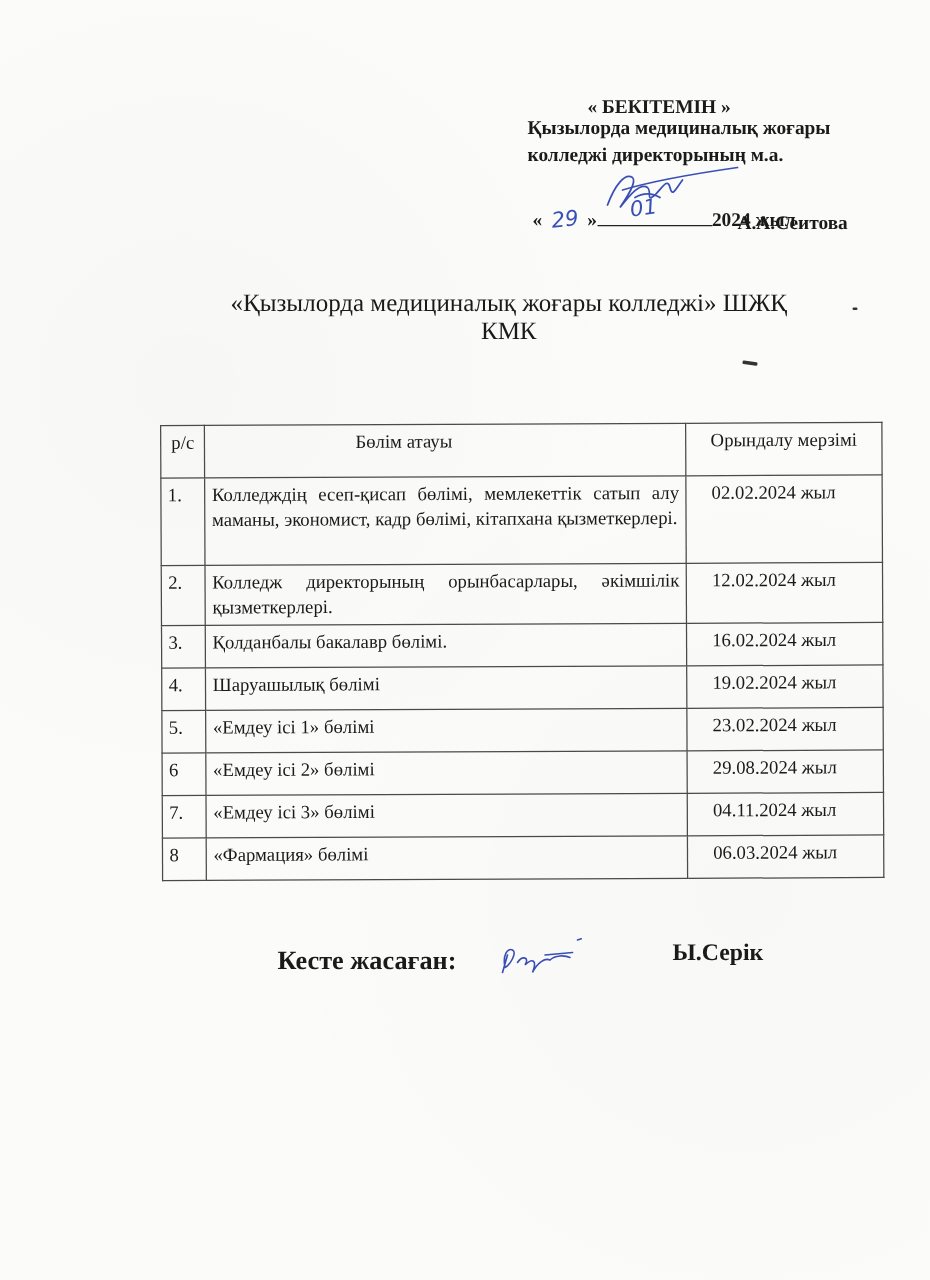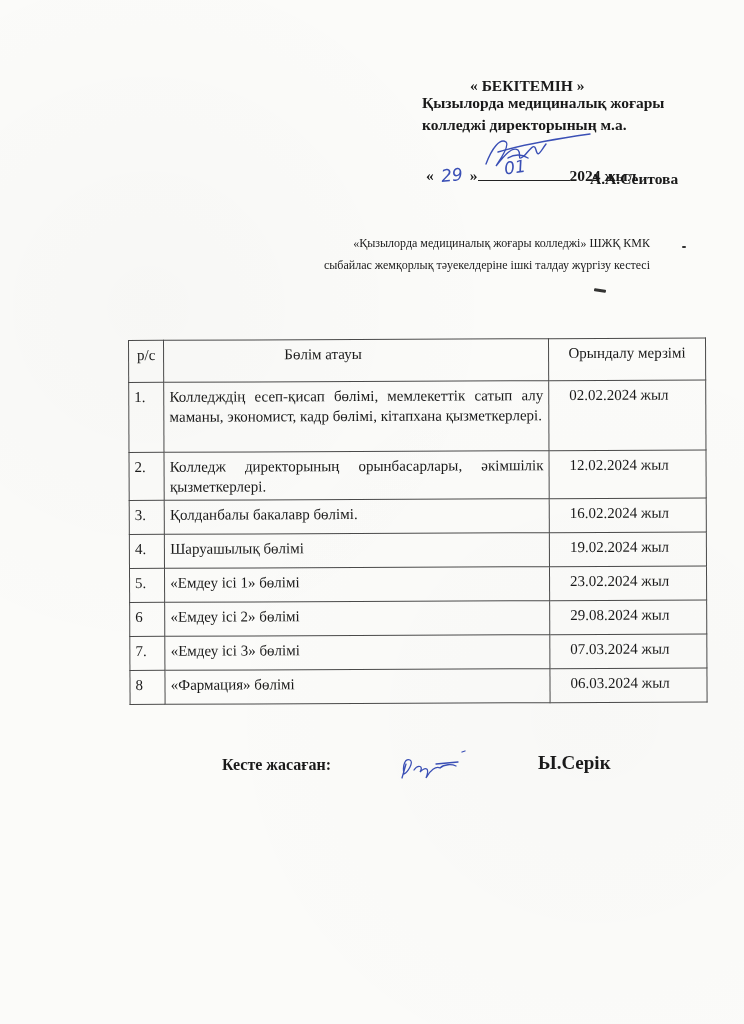--- a/index.html
+++ b/index.html
@@ -105,22 +105,22 @@
       top: 128px;
       width: 120px;
       height: 46px;
     }
     
     .doc-title {
       position: absolute;
       left: 150px;
       top: 232px;
       width: 500px;
-      text-align: right;
-      font-size: 12px;
+      text-align: center;
+      font-size: 20px;
       line-height: 22px;
     }
     .doc-title .t1 { display: block; padding-left: 14px; }
     .doc-title .t2 { display: block; }
     .mark {
       position: absolute;
       background: #333;
       border-radius: 1px;
     }
     
@@ -152,21 +152,21 @@
     .schedule td.c-date { padding-left: 20px; }
     .schedule tr.r1 td { height: 62px; }
     .schedule tr.r2 td { height: 40px; }
     .schedule tr.rs td { height: 26px; }
     
     .compiled-by {
       position: absolute;
       left: 222px;
       top: 756px;
       font-weight: bold;
-      font-size: 16px;
+      font-size: 21px;
     }
     .compiler-name {
       position: absolute;
       left: 538px;
       top: 752px;
       font-weight: bold;
       font-size: 19px;
     }
     .signature-compiler {
       position: absolute;
@@ -200,21 +200,20 @@
 <svg class="signature-director" viewBox="0 0 120 46">
   <g fill="none" stroke="#3a4fb5" stroke-width="1.4" stroke-linecap="round">
     <path d="M8 36 C14 20, 22 10, 28 14 C32 18, 22 32, 18 38 C26 28, 34 18, 40 22 C44 26, 38 34, 46 28 C52 22, 56 14, 58 22 C60 30, 62 24, 68 16"></path>
     <path d="M20 24 C40 18, 70 12, 112 6"></path>
     <path d="M30 30 C36 26, 44 26, 50 30"></path>
   </g>
 </svg>
 
 <div class="doc-title">
   <span class="t1">«Қызылорда медициналық жоғары   колледжі» ШЖҚ КМК</span>
-  <span class="t2">сыбайлас  жемқорлық тәуекелдеріне ішкі талдау жүргізу кестесі</span>
 </div>
 <div class="mark" style="left:594px;top:289px;width:12px;height:3px;transform:rotate(8deg);"></div>
 <div class="mark" style="left:682px;top:246px;width:4px;height:1.5px;"></div>
 
 <table class="schedule">
   <thead>
     <tr>
       <th class="c-num">р/с</th>
       <th class="c-name">Бөлім атауы</th>
       <th class="c-date">Орындалу мерзімі</th>
@@ -247,21 +246,21 @@
       <td class="c-date">23.02.2024 жыл</td>
     </tr>
     <tr class="rs">
       <td class="c-num">6</td>
       <td class="c-name">«Емдеу ісі 2» бөлімі</td>
       <td class="c-date">29.08.2024 жыл</td>
     </tr>
     <tr class="rs">
       <td class="c-num">7.</td>
       <td class="c-name">«Емдеу ісі 3» бөлімі</td>
-      <td class="c-date">07.03.2024 жыл</td>
+      <td class="c-date">04.11.2024 жыл</td>
     </tr>
     <tr class="rs">
       <td class="c-num">8</td>
       <td class="c-name">«Фармация» бөлімі</td>
       <td class="c-date">06.03.2024 жыл</td>
     </tr>
   </tbody>
 </table>
 
 <div class="compiled-by">Кесте жасаған:</div>

